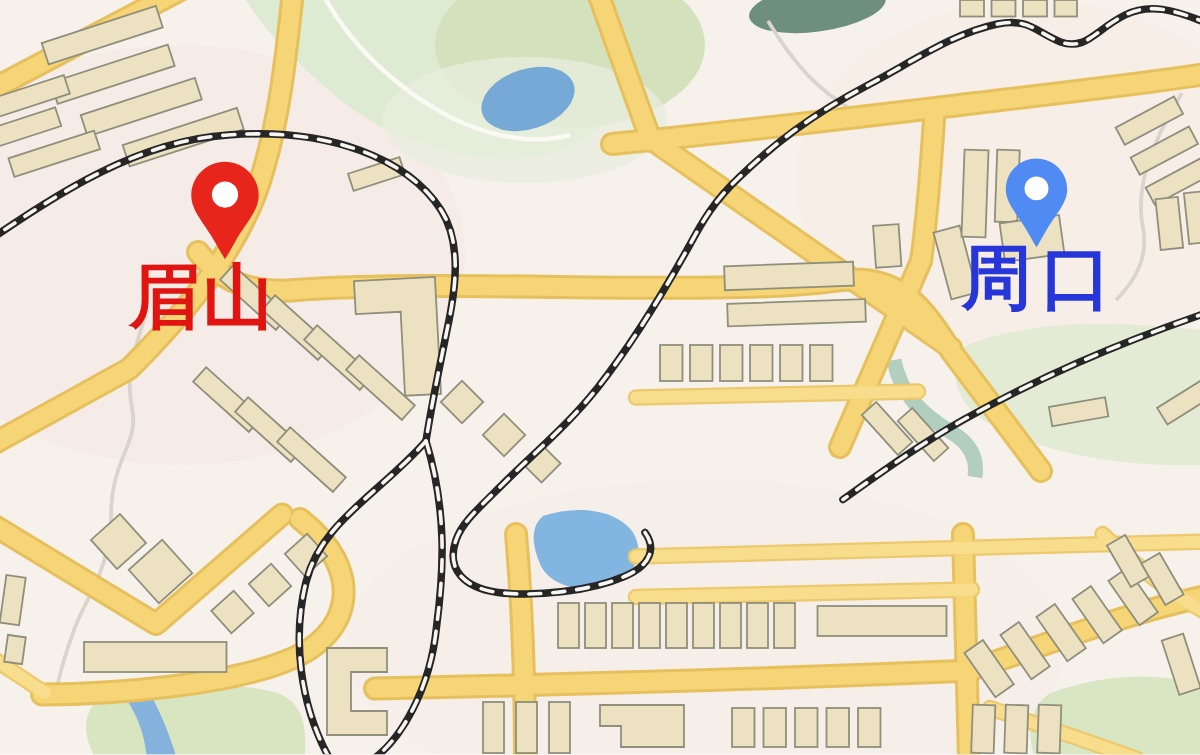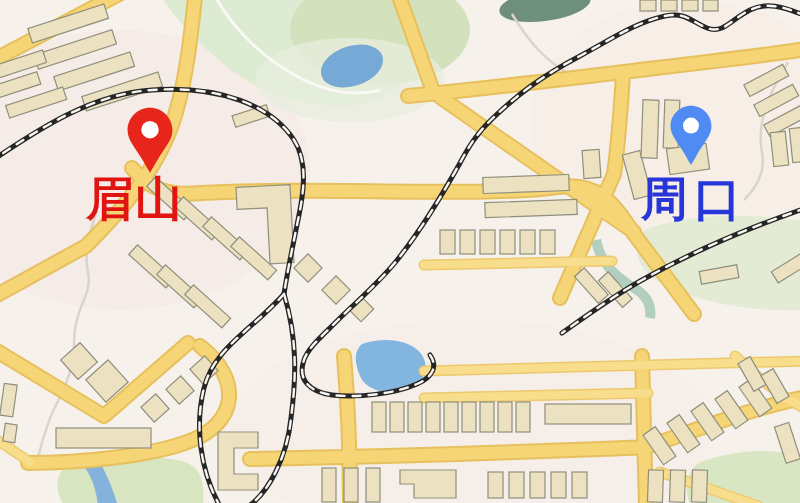--- a/index.html
+++ b/index.html
@@ -3,21 +3,21 @@
 <meta charset="utf-8">
 <style>
   html,body{margin:0;padding:0;background:#ffffff;}
   #stage{position:relative;width:800px;height:503px;overflow:hidden;
          font-family:"Liberation Sans","DejaVu Sans",sans-serif;background:#f7f1ec;}
   #map-decor{position:absolute;left:0;top:0;width:800px;height:503px;}
   .pin{position:absolute;z-index:5;}
   .city-label{position:absolute;z-index:6;font-family:"Liberation Serif","DejaVu Serif",serif;
               font-weight:bold;font-size:47px;line-height:1;white-space:nowrap;}
   #origin-label{left:86px;top:176px;color:#e01511;letter-spacing:2px;}
-  #destination-label{left:641px;top:176px;color:#2636d9;letter-spacing:6px;}
+  #destination-label{left:641px;top:163px;color:#2636d9;letter-spacing:6px;}
   #route-banner{position:absolute;left:0;right:0;top:289px;height:67px;z-index:10;
                 background:rgba(88,88,206,0.78);
                 box-shadow:0 0 18px 14px rgba(96,96,210,0.40);
                 display:flex;align-items:center;}
   #route-banner .banner-text{color:#ffffff;font-size:23px;padding-left:20px;
                 letter-spacing:0.5px;white-space:nowrap;
                 text-shadow:0 1px 2px rgba(40,40,120,0.35);}
 </style>
 </head>
 <body>

